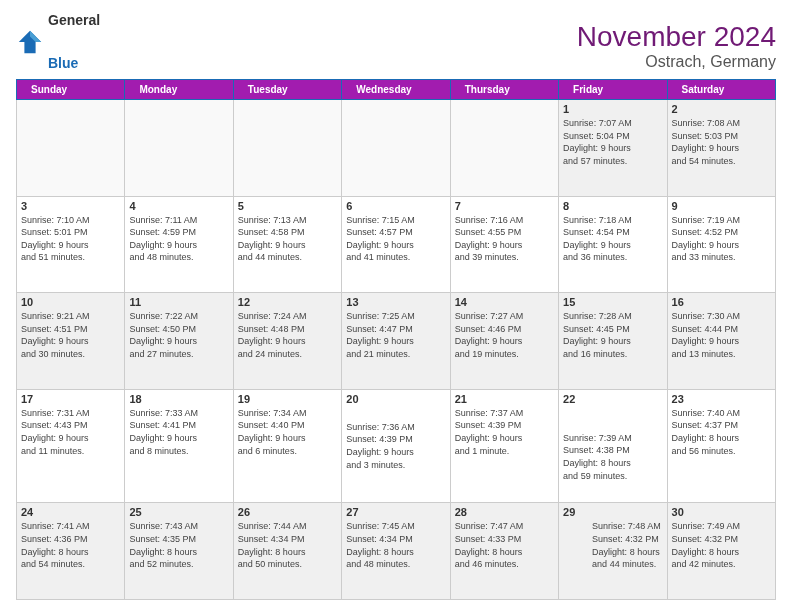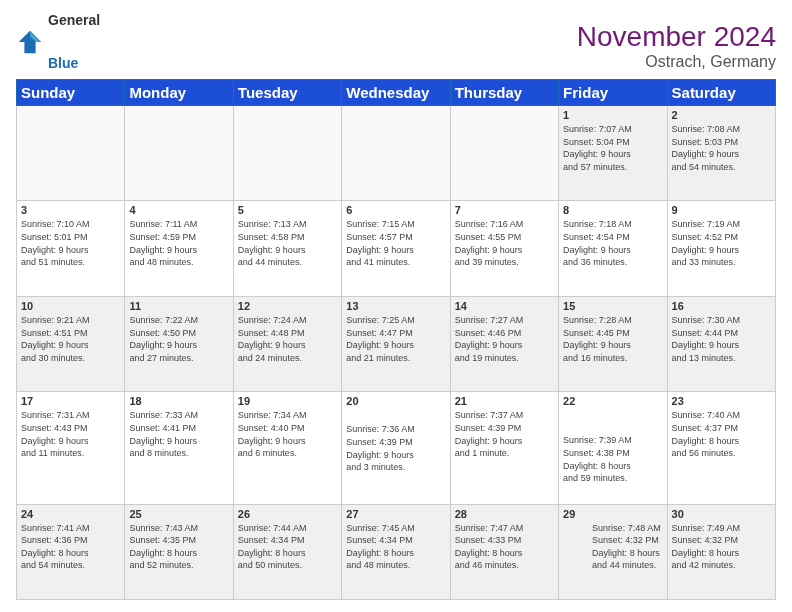--- a/index.html
+++ b/index.html
@@ -45,24 +45,24 @@
       color: #555;
     }
     .calendar {
       flex: 1;
       border: 1px solid #ccc;
       border-collapse: collapse;
       width: 100%;
       table-layout: fixed;
     }
     .calendar th {
-      background: #1d4ed8;
+      background: #a21caf;
       color: #fff;
-      font-size: 15px;
-      padding: 4px 4px;
+      font-size: 10px;
+      padding: 4px 14px;
       text-align: left;
       border: 1px solid #1a6bb5;
       font-weight: bold;
     }
     .calendar td {
       border: 1px solid #ccc;
       vertical-align: top;
       padding: 3px 4px;
       font-size: 9.5px;
       color: #333;

